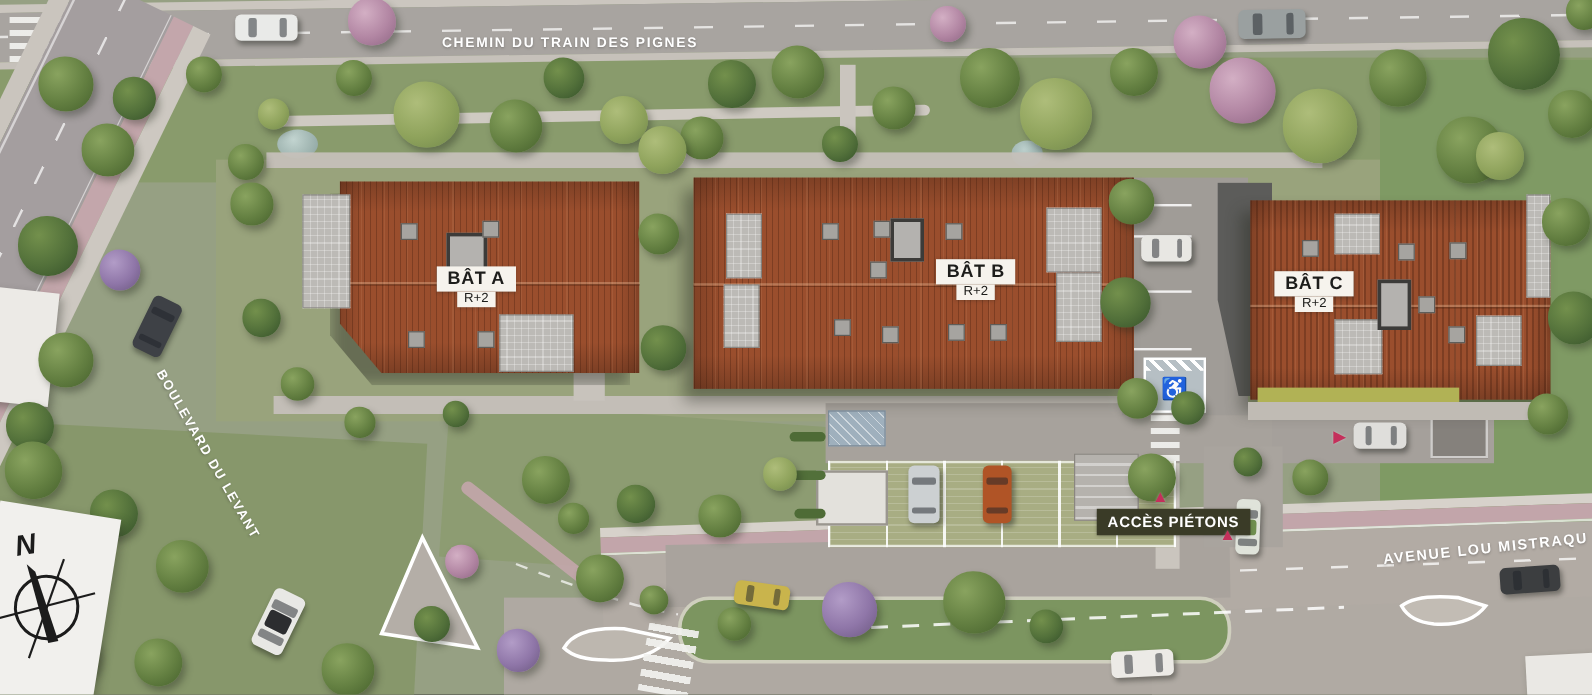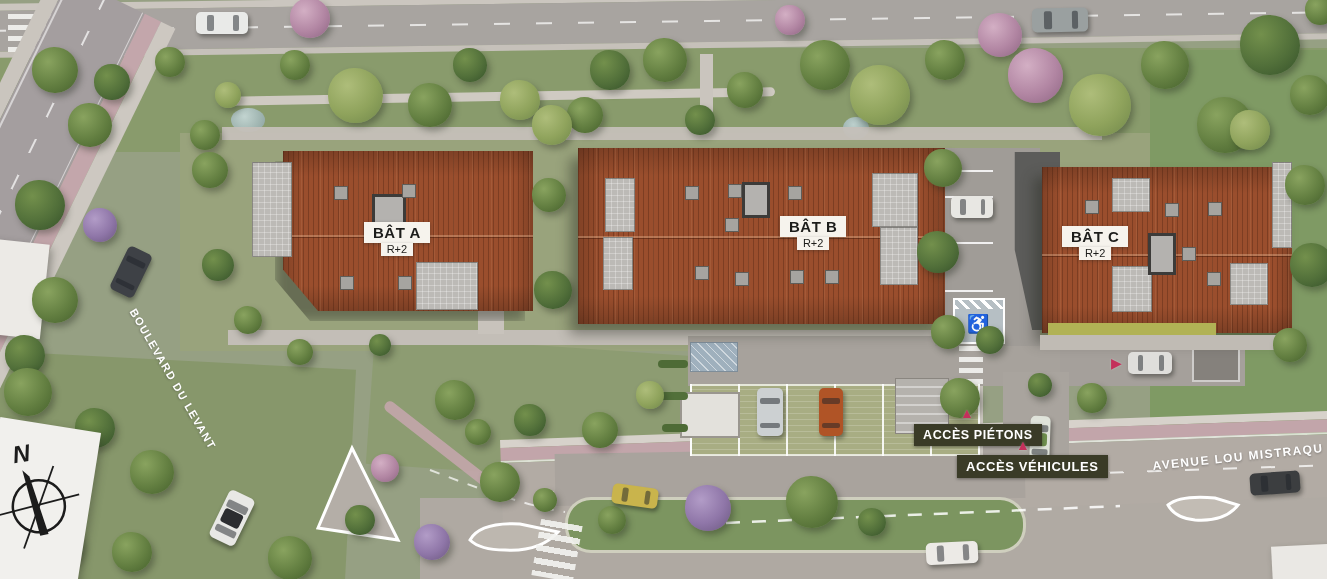--- a/index.html
+++ b/index.html
@@ -162,40 +162,40 @@
 
   <svg class="abs" style="left:0;top:0;z-index:5;pointer-events:none;" width="1327" height="579" viewBox="0 0 1327 579">
     <path d="M352,448 L398,540 L318,528 Z" fill="#b4aea7" stroke="#fff" stroke-width="3"></path>
     <path d="M470,540 Q480,522 520,524 L558,532 Q540,552 505,550 Q480,550 470,540 Z" fill="#bdb7af" stroke="#fff" stroke-width="3"></path>
     <path d="M1168,505 Q1180,495 1215,498 L1238,505 Q1225,522 1195,520 Q1175,518 1168,505 Z" fill="#c2bcb4" stroke="#fff" stroke-width="3"></path>
     <path d="M700,524 L1120,506" stroke="#fff" stroke-width="2.5" stroke-dasharray="14 12" fill="none" opacity=".85"></path>
     <path d="M430,470 Q520,505 565,512" stroke="#fff" stroke-width="2" stroke-dasharray="10 10" fill="none" opacity=".7"></path>
   </svg>
   <div class="zebra" style="left:536px;top:522px;width:42px;height:57px;transform:rotate(10deg);background-image:repeating-linear-gradient(180deg,#f2f2ef 0 6px,rgba(0,0,0,0) 6px 13px);z-index:5;"></div>
 
+  <div class="street-lbl" style="left:275px;top:30px;width:400px;font-size:11.5px;z-index:8;">CHEMIN DU TRAIN DES PIGNES</div>
   <div class="street-lbl" style="left:63px;top:373px;width:220px;font-size:11px;transform:rotate(60deg);z-index:8;">BOULEVARD DU LEVANT</div>
   <div class="street-lbl" style="left:1078px;top:450px;width:320px;font-size:12px;transform:rotate(-6deg);z-index:8;">AVENUE LOU MISTRAQU</div>
 
   <div class="bldg-label" style="left:364px;top:222px;">
     <div class="bl-name">BÂT A</div>
     <div class="bl-floors">R+2</div>
   </div>
   <div class="bldg-label" style="left:780px;top:216px;">
     <div class="bl-name">BÂT B</div>
     <div class="bl-floors">R+2</div>
   </div>
   <div class="bldg-label" style="left:1062px;top:226px;">
     <div class="bl-name">BÂT C</div>
     <div class="bl-floors">R+2</div>
   </div>
 
   <span class="access-arrow" style="left:1111px;top:355px;font-size:14px;">▶</span>
   <div class="access-box" style="left:914px;top:424px;font-size:12.5px;">ACCÈS PIÉTONS</div>
   <span class="access-arrow" style="left:960px;top:405px;font-size:14px;">▲</span>
-  <div class="access-box" style="left:957px;top:455px;font-size:13px;">ACCÈS VÉHICULES</div>
   <span class="access-arrow" style="left:1016px;top:437px;font-size:14px;">▲</span>
 
   <div class="abs" style="left:-14px;top:424px;width:102px;height:175px;background:#f1f0ed;transform:rotate(9deg);box-shadow:3px 3px 8px rgba(40,42,35,.35);z-index:8;">
     <svg width="100" height="150" viewBox="0 0 100 150">
       <circle cx="52" cy="82" r="26" fill="none" stroke="#1c1c1c" stroke-width="2.5"></circle>
       <line x1="14" y1="97" x2="90" y2="64" stroke="#1c1c1c" stroke-width="1.8"></line>
       <line x1="60" y1="40" x2="44" y2="126" stroke="#1c1c1c" stroke-width="1.8"></line>
       <polygon points="30,49 38,54 66,108 58,111" fill="#1c1c1c"></polygon>
       <text x="18" y="42" font-size="24" font-style="italic" font-weight="bold" fill="#1c1c1c" font-family="Liberation Sans, sans-serif" transform="rotate(-18 24 34)">N</text>
     </svg>

